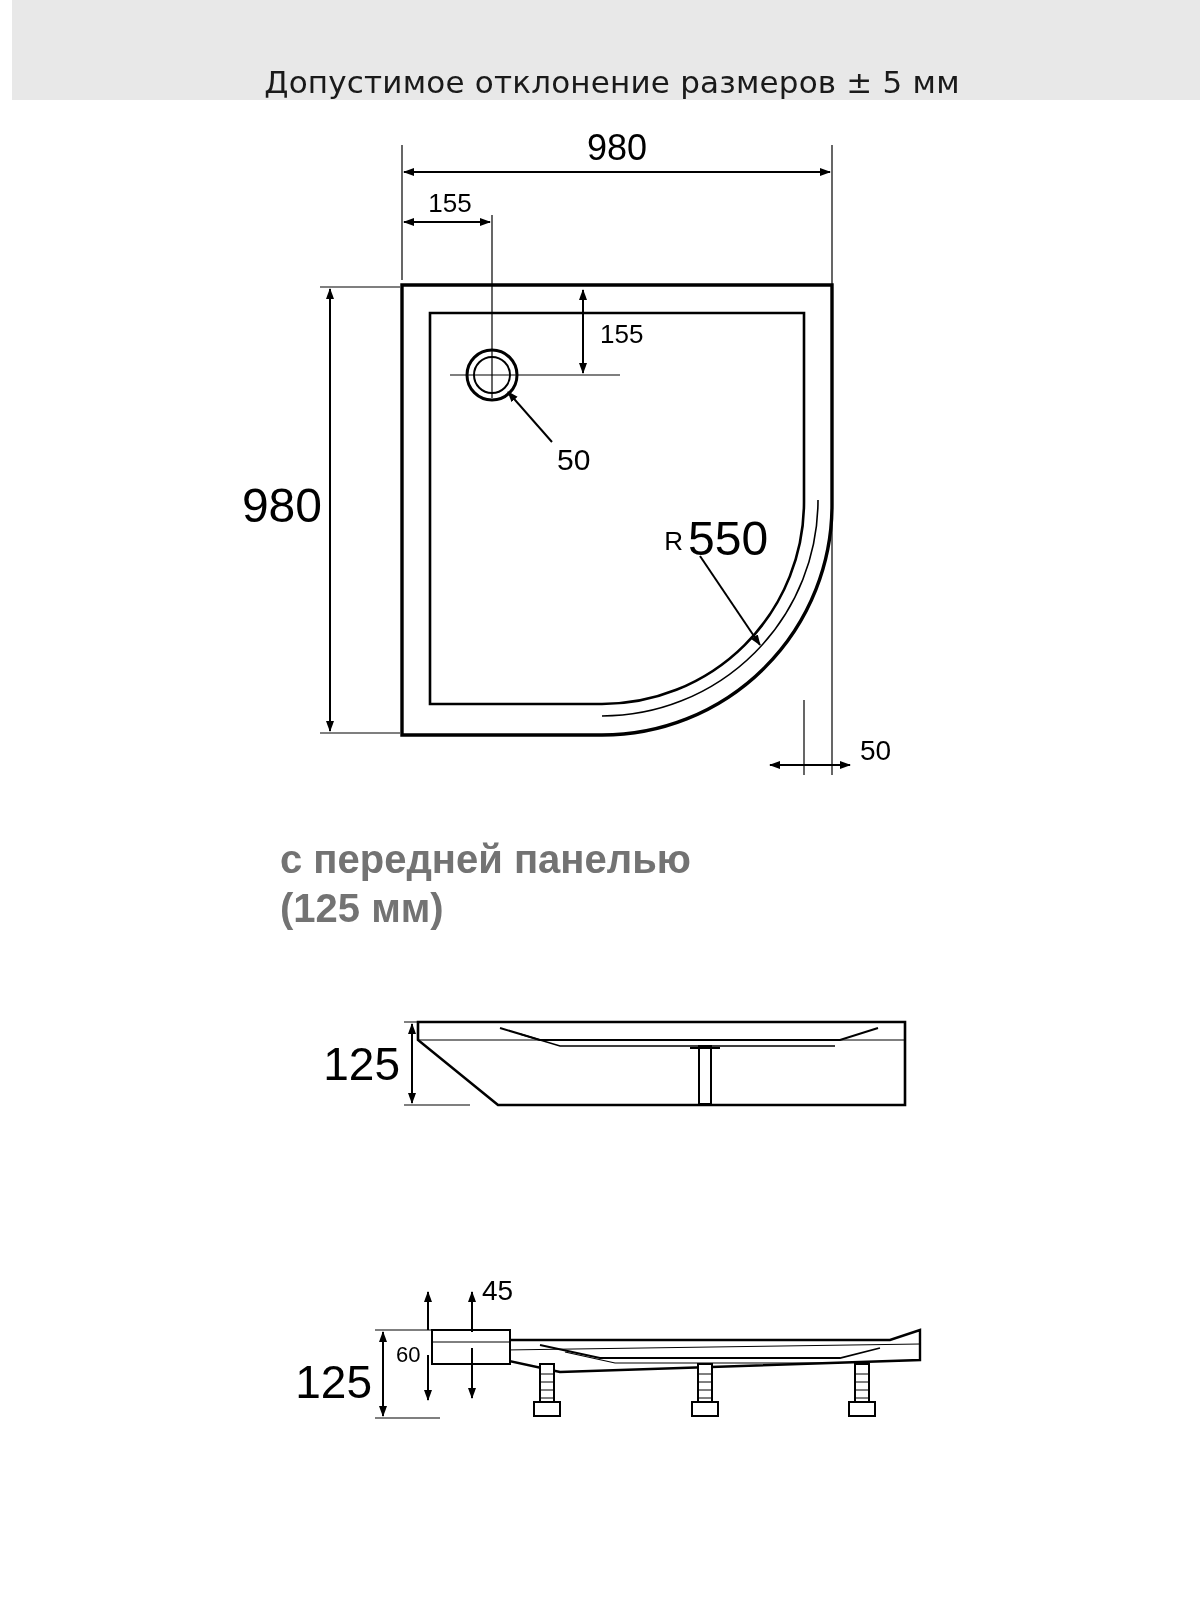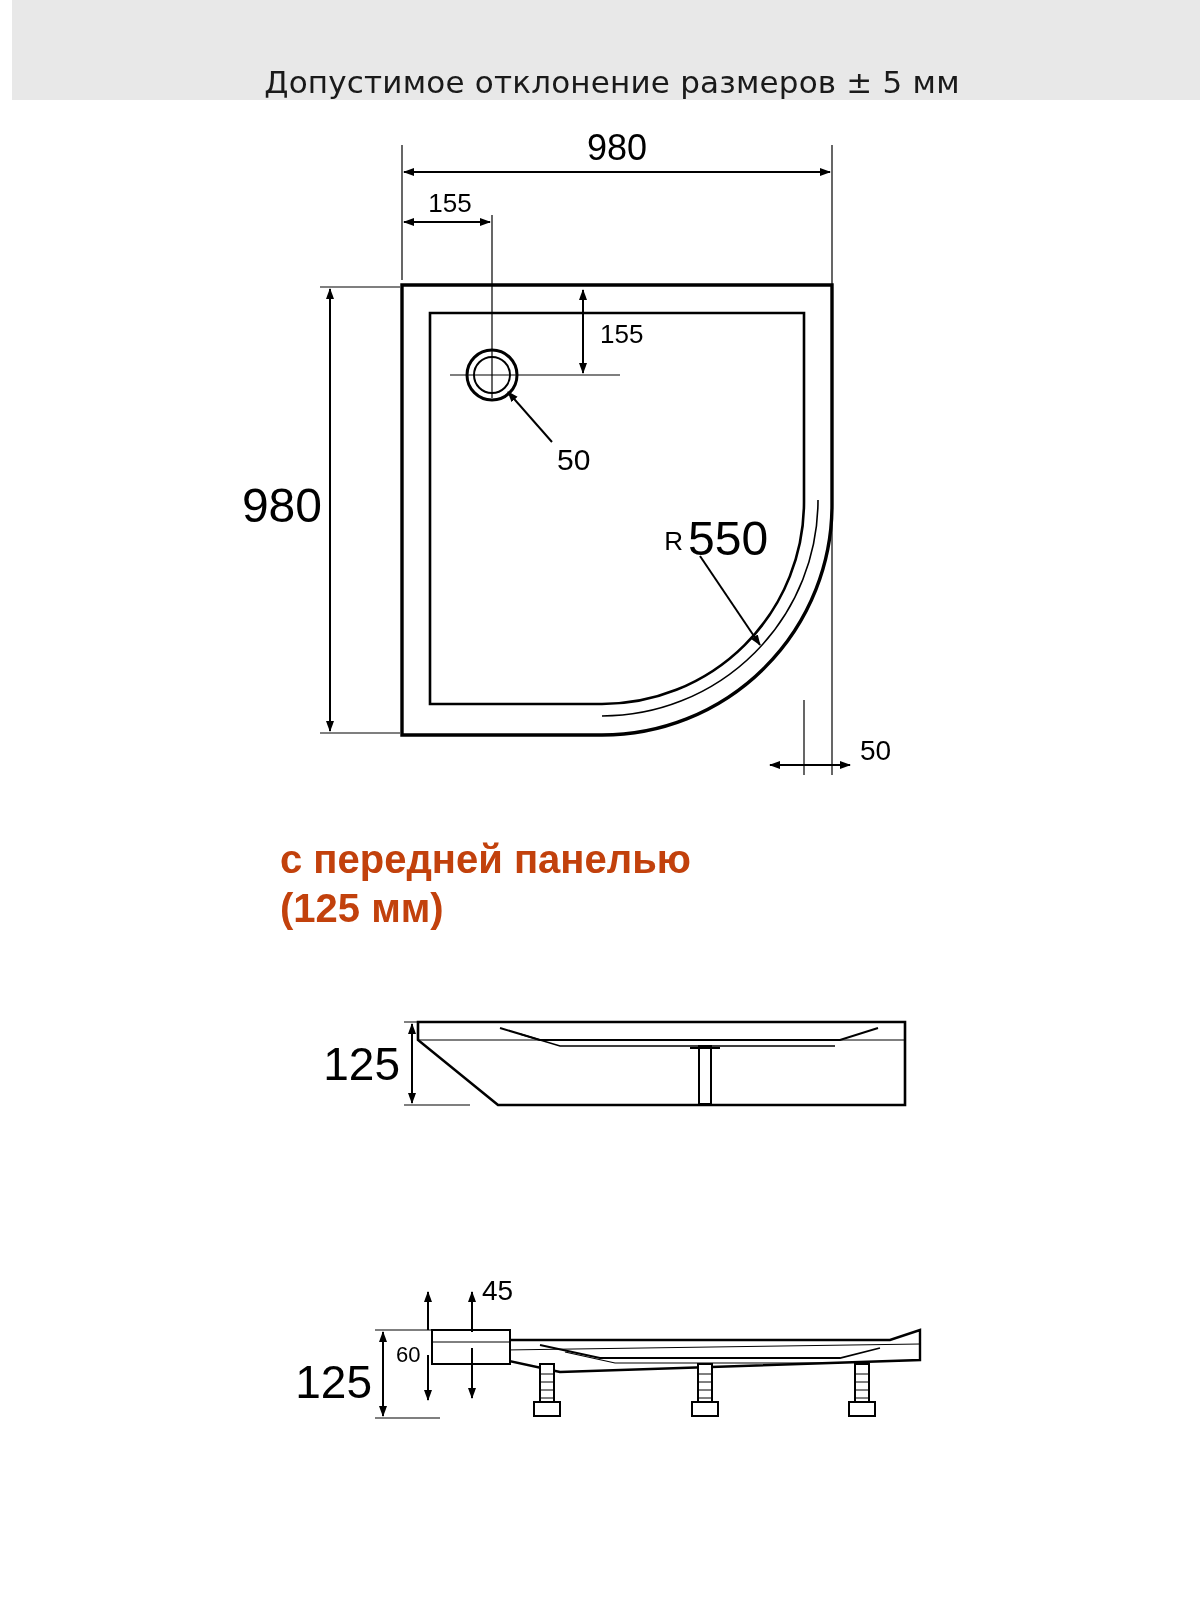--- a/index.html
+++ b/index.html
@@ -41,21 +41,21 @@
   .svg-layer {
     position: absolute;
     left: 0;
     top: 0;
   }
   .caption {
     position: absolute;
     font-family: "Liberation Sans", sans-serif;
     font-size: 40px;
     font-weight: 700;
-    color: #c2410c;
+    color: #737373;
     white-space: pre-line;
     line-height: 1.22;
   }
   #caption-front {
     left: 280px;
     top: 835px;
   }
   #caption-legs {
     left: 280px;
     top: 1195px;

